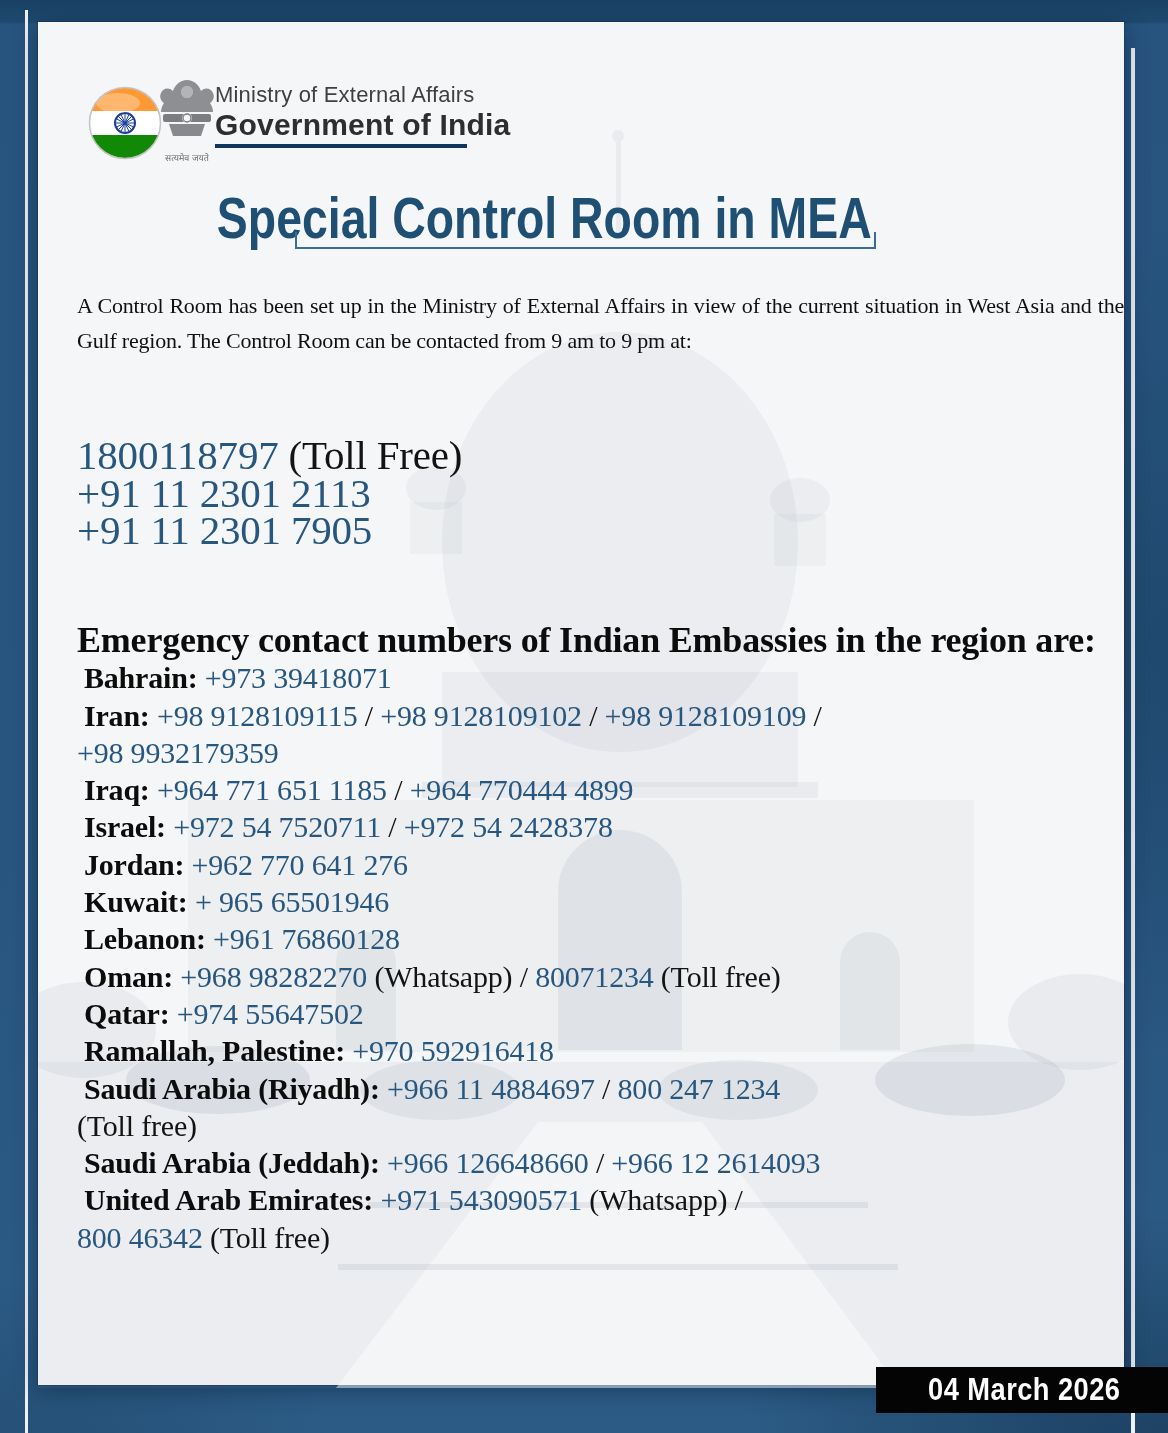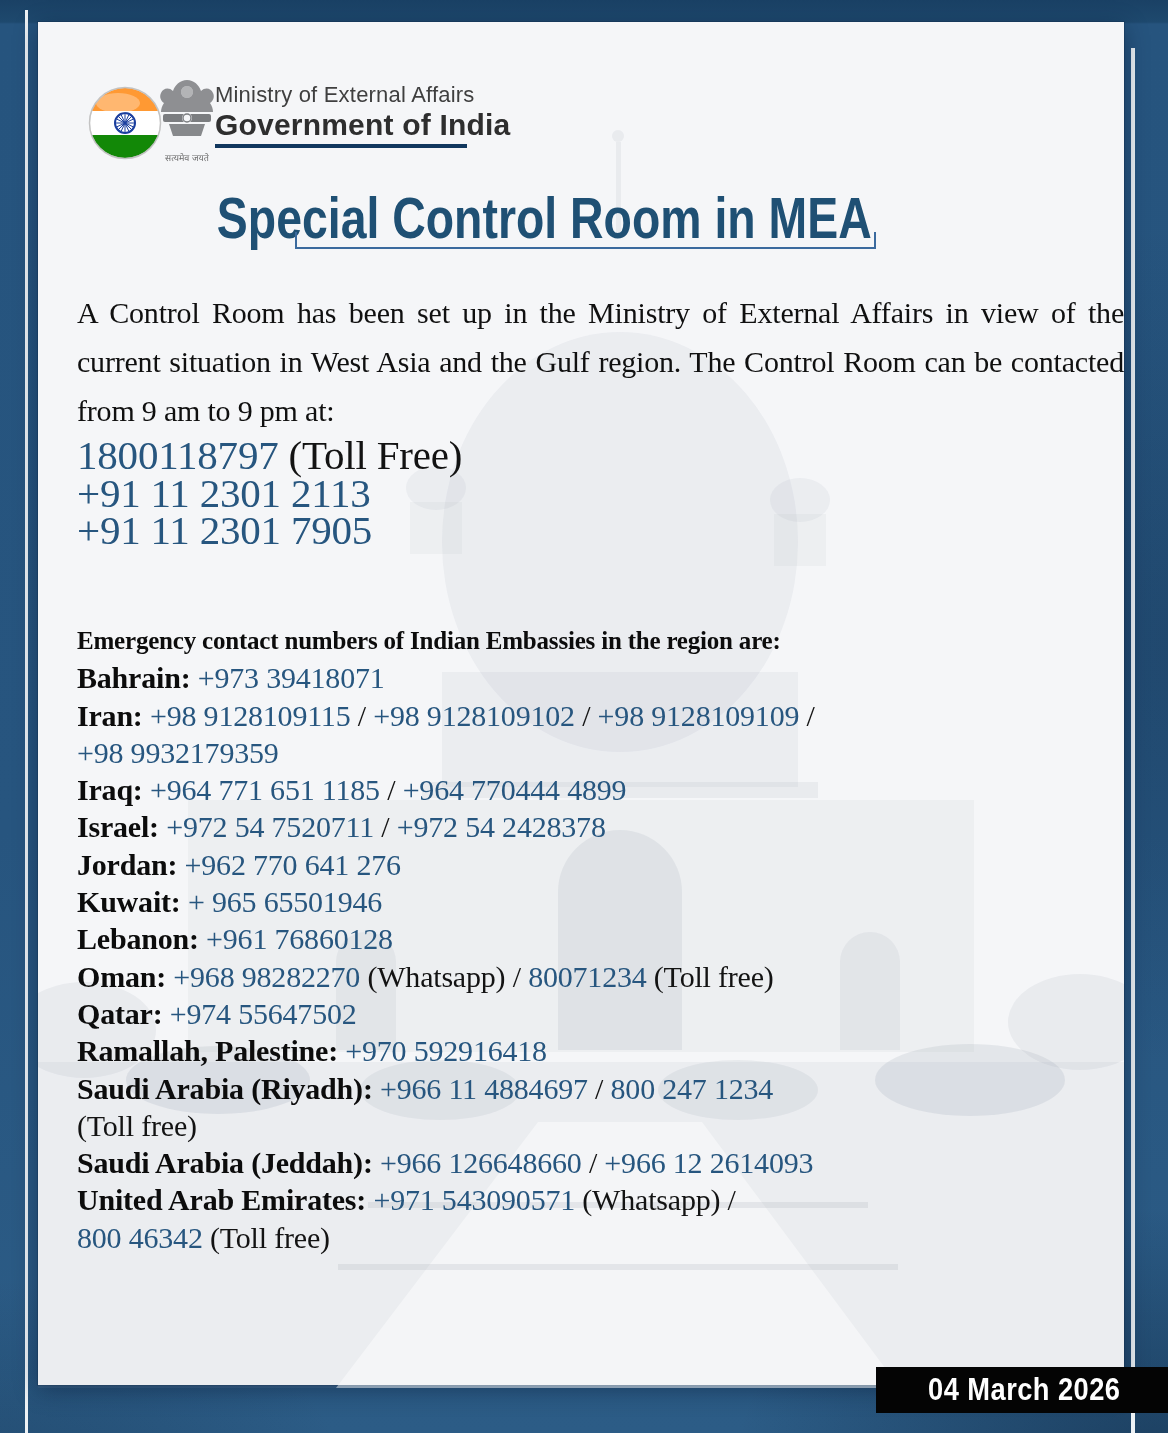--- a/index.html
+++ b/index.html
@@ -39,27 +39,27 @@
   }
   .title-underline{
     position:absolute;left:257px;top:210px;width:577px;height:15px;
     border-left:2px solid #3b6a9e;border-right:2px solid #3b6a9e;border-bottom:2px solid #3b6a9e;
   }
 
   
   .serif{font-family:"Liberation Serif","DejaVu Serif",serif;}
   .intro{
     position:absolute;left:39px;top:266px;width:1047px;
-    font-size:30px;line-height:49px;color:#101010;text-align:justify;letter-spacing:-.2px;
+    font-size:22px;line-height:35px;color:#101010;text-align:justify;letter-spacing:-.2px;
   }
   .phones{position:absolute;left:39px;top:415px;font-size:41px;line-height:37.5px;letter-spacing:-.2px;}
   .embassies{position:absolute;left:39px;top:600px;width:1047px;font-size:30px;line-height:37.3px;letter-spacing:-.2px;}
-  .emb-heading{font-weight:bold;color:#0c0c0c;font-size:25px;}
+  .emb-heading{font-weight:bold;color:#0c0c0c;font-size:36px;}
   .tline{white-space:normal;}
-  .seg-label{font-weight:bold;color:#0c0c0c;}
+  .seg-label{font-weight:bold;color:#0c0c0c;margin-left:7px;}
   .seg-number{color:#27567f;}
   .seg-plain{color:#131313;}
 
   
   .date-badge{
     position:absolute;left:828px;top:1367px;width:296px;height:46px;background:#040404;
     display:flex;align-items:center;justify-content:center;margin-left:48px;
   }
   .date-badge span{
     display:inline-block;transform:scaleX(.88);transform-origin:center;

